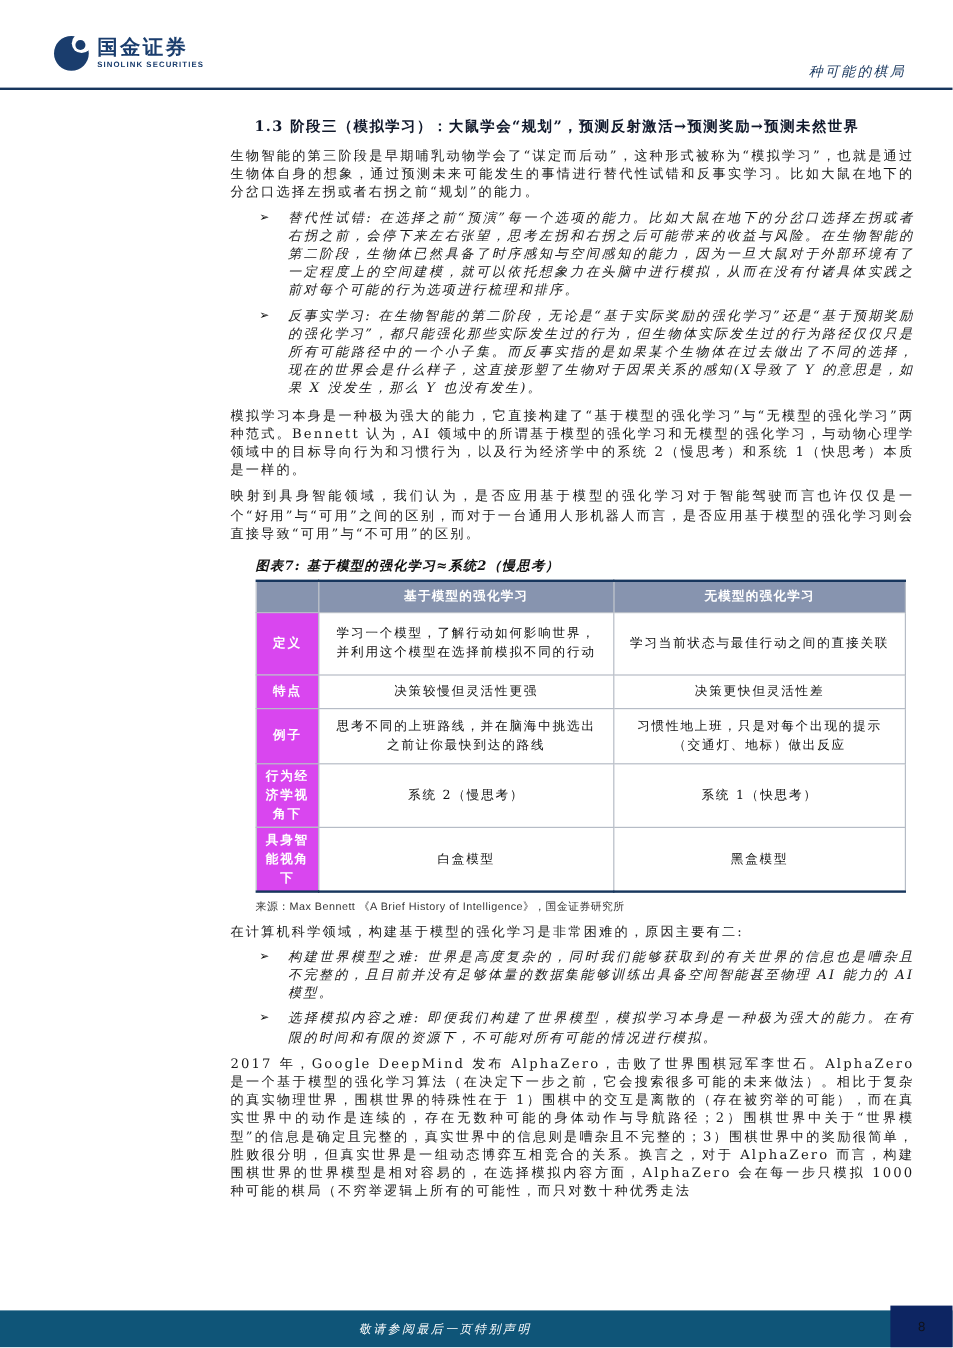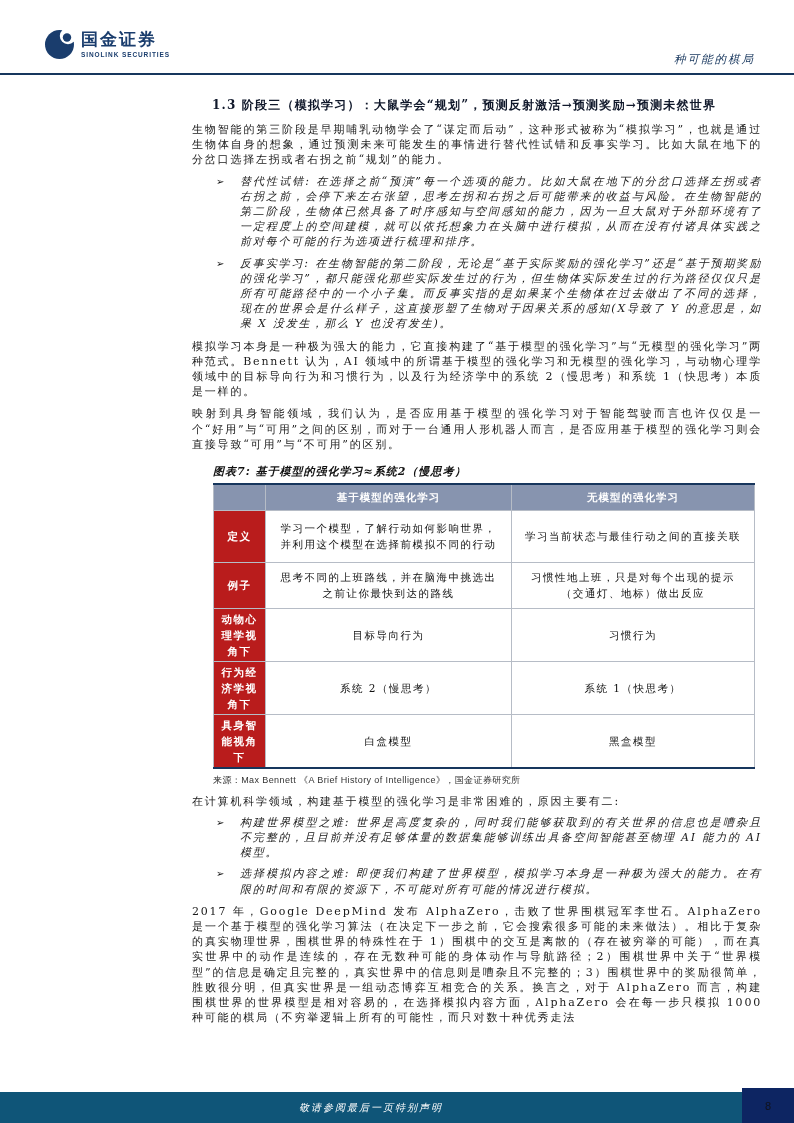--- a/index.html
+++ b/index.html
@@ -64,21 +64,21 @@
   table.cmp th, table.cmp td {
     border: 1px solid #b6bcc6; vertical-align: middle;
     font-size: 10.5px; letter-spacing: 1.5px; line-height: 16px;
   }
   table.cmp th {
     background: #8794af; color: #ffffff; font-weight: bold;
     text-align: center; height: 26px; font-family: "Liberation Sans", sans-serif;
     letter-spacing: 1px;
   }
   td.rowlabel {
-    background: #b91c1c; color: #ffffff; font-weight: bold;
+    background: #d946ef; color: #ffffff; font-weight: bold;
     text-align: center; font-family: "Liberation Sans", sans-serif;
     letter-spacing: 0.5px; line-height: 15px; padding: 2px 4px;
   }
   td.cell { text-align: center; padding: 3px 12px; color: #111; }
   .r-def  { height: 52px; }
   .r-feat { height: 28px; }
   .r-ex   { height: 46px; }
   .r-mid  { height: 43px; }
   .source-line { font-size: 9px; color: #333; letter-spacing: 0.4px; margin-top: 5px;
     font-family: "Liberation Sans", sans-serif; }
@@ -153,29 +153,29 @@
             <th>基于模型的强化学习</th>
             <th>无模型的强化学习</th>
           </tr>
         </thead>
         <tbody>
           <tr class="r-def">
             <td class="rowlabel">定义</td>
             <td class="cell">学习一个模型，了解行动如何影响世界，并利用这个模型在选择前模拟不同的行动</td>
             <td class="cell">学习当前状态与最佳行动之间的直接关联</td>
           </tr>
+          <tr class="r-feat">
+            <td class="rowlabel">特点</td>
+            <td class="cell">决策较慢但灵活性更强</td>
+            <td class="cell">决策更快但灵活性差</td>
+          </tr>
           <tr class="r-ex">
             <td class="rowlabel">例子</td>
             <td class="cell">思考不同的上班路线，并在脑海中挑选出之前让你最快到达的路线</td>
             <td class="cell">习惯性地上班，只是对每个出现的提示（交通灯、地标）做出反应</td>
-          </tr>
-          <tr class="r-mid">
-            <td class="rowlabel">动物心理学视角下</td>
-            <td class="cell">目标导向行为</td>
-            <td class="cell">习惯行为</td>
           </tr>
           <tr class="r-mid">
             <td class="rowlabel">行为经济学视角下</td>
             <td class="cell">系统 2（慢思考）</td>
             <td class="cell">系统 1（快思考）</td>
           </tr>
           <tr class="r-mid">
             <td class="rowlabel">具身智能视角下</td>
             <td class="cell">白盒模型</td>
             <td class="cell">黑盒模型</td>

